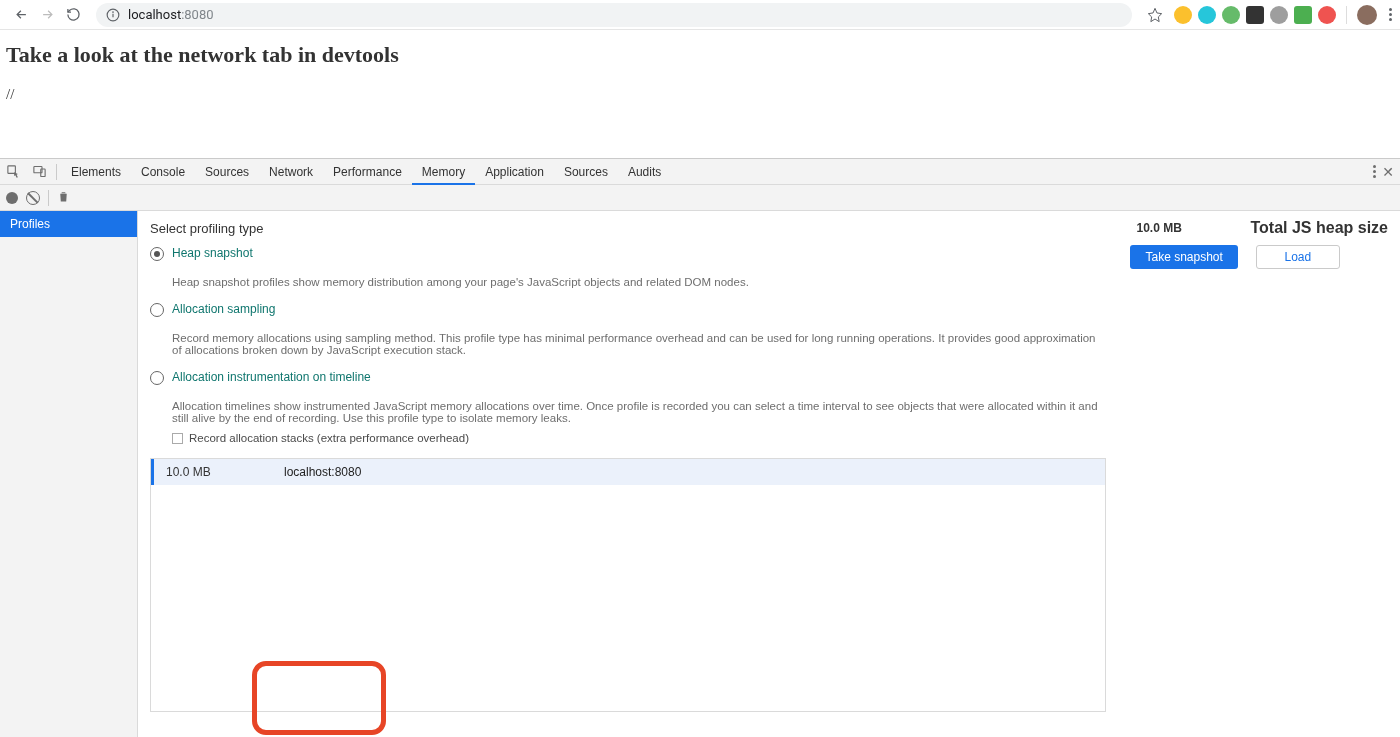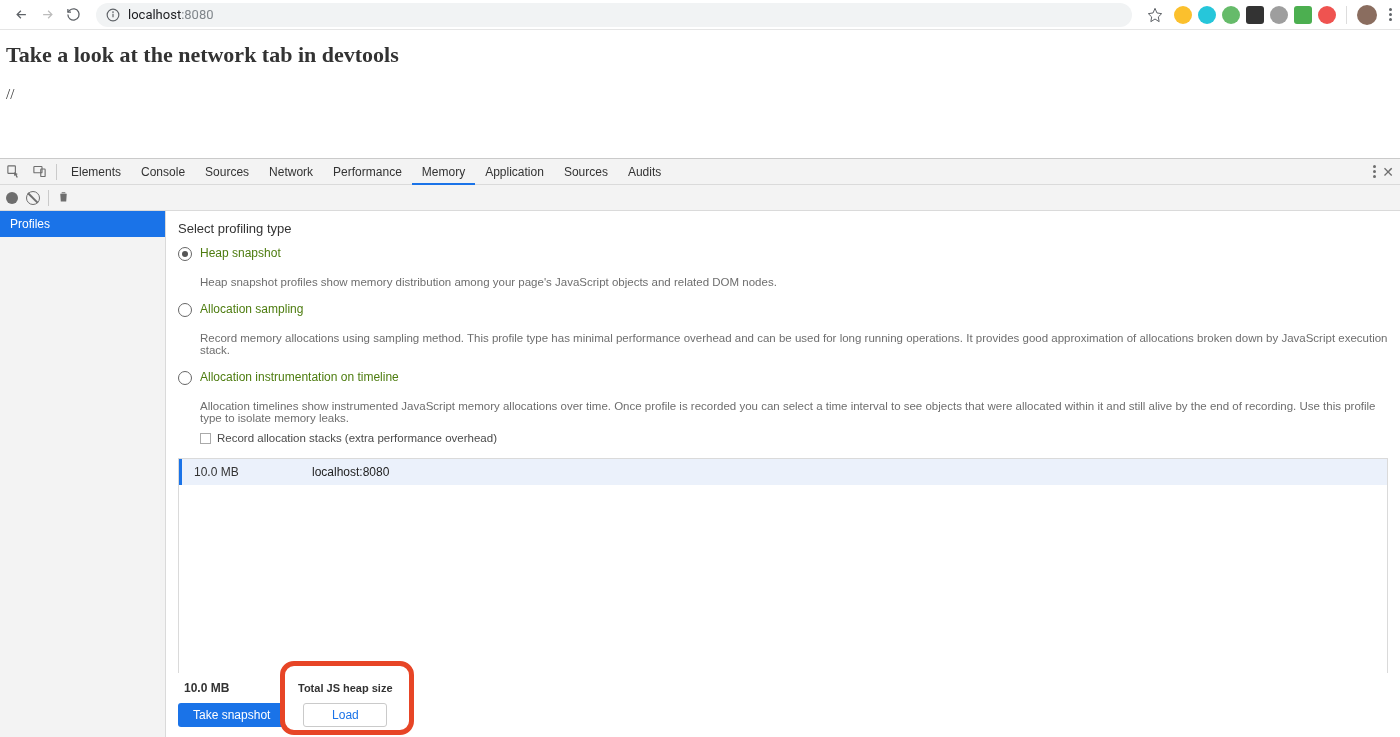--- a/index.html
+++ b/index.html
@@ -123,35 +123,35 @@
     .dt-toolbar2 .clear::after { content:""; position:absolute; width:14px; height:1.5px; background:#6e6e6e; top:5px; left:-1px; transform:rotate(45deg);}
     .dt-toolbar2 .sep { width:1px; height:16px; background:#cacaca; }
     .dt-toolbar2 .gc { color:#6e6e6e; }
 
     .dt-body {
       flex:1;
       display:flex;
       min-height:0;
     }
     .dt-side {
-      width: 166px;
+      width: 138px;
       background:#f3f3f3;
       border-right:1px solid #dadada;
       font-size:12px;
     }
     .side-tab {
       padding: 6px 10px;
       color:#fff;
       background:#1a73e8;
     }
 
     .dt-main {
       flex:1;
       display:flex;
-      flex-direction:column;
+      flex-direction:row;
       position:relative;
       min-height:0;
     }
     .main-scroll {
       overflow:auto;
       padding: 10px 12px 0 12px;
       flex:1;
       min-height:0;
     }
     .section-title {
@@ -169,21 +169,21 @@
       border:1px solid #666; margin-top:1px;
       position:relative; flex-shrink:0;
       cursor:pointer;
     }
     .radio.checked::after {
       content:""; position:absolute; width:6px; height:6px;
       border-radius:50%; background:#555;
       top:3px; left:3px;
     }
     .opt-body { flex:1; }
-    .opt-title { font-size:12px; color:#4d7c0f; }
+    .opt-title { font-size:12px; color:#0f766e; }
     .opt-desc { font-size:11.5px; color:#6e6e6e; margin-top:16px; }
     .subopt {
       display:flex; align-items:center; gap:6px;
       margin-top:8px; margin-left:0;
       font-size:11.5px; color:#4a4a4a;
     }
     .checkbox {
       width:11px; height:11px; border:1px solid #aaa;
       flex-shrink:0; margin-left: 0;
     }
@@ -211,21 +211,21 @@
     .footer {
       height: 64px;
       padding: 8px 12px;
       display:flex;
       flex-direction:column;
       gap:8px;
       border-top:0;
     }
     .footer-row { display:flex; align-items:center; }
     .heap-size { font-weight:600; font-size:12px; width: 120px; padding-left:6px;}
-    .heap-label { font-weight:600; font-size:11px; margin-left: 0; }
+    .heap-label { font-weight:600; font-size:16px; margin-left: 0; }
     .btns { display:flex; gap:18px; }
     .btn {
       height:24px;
       padding: 0 14px;
       border-radius:3px;
       font-size:12px;
       cursor:pointer;
       display:flex; align-items:center; justify-content:center;
       border:1px solid transparent;
     }

